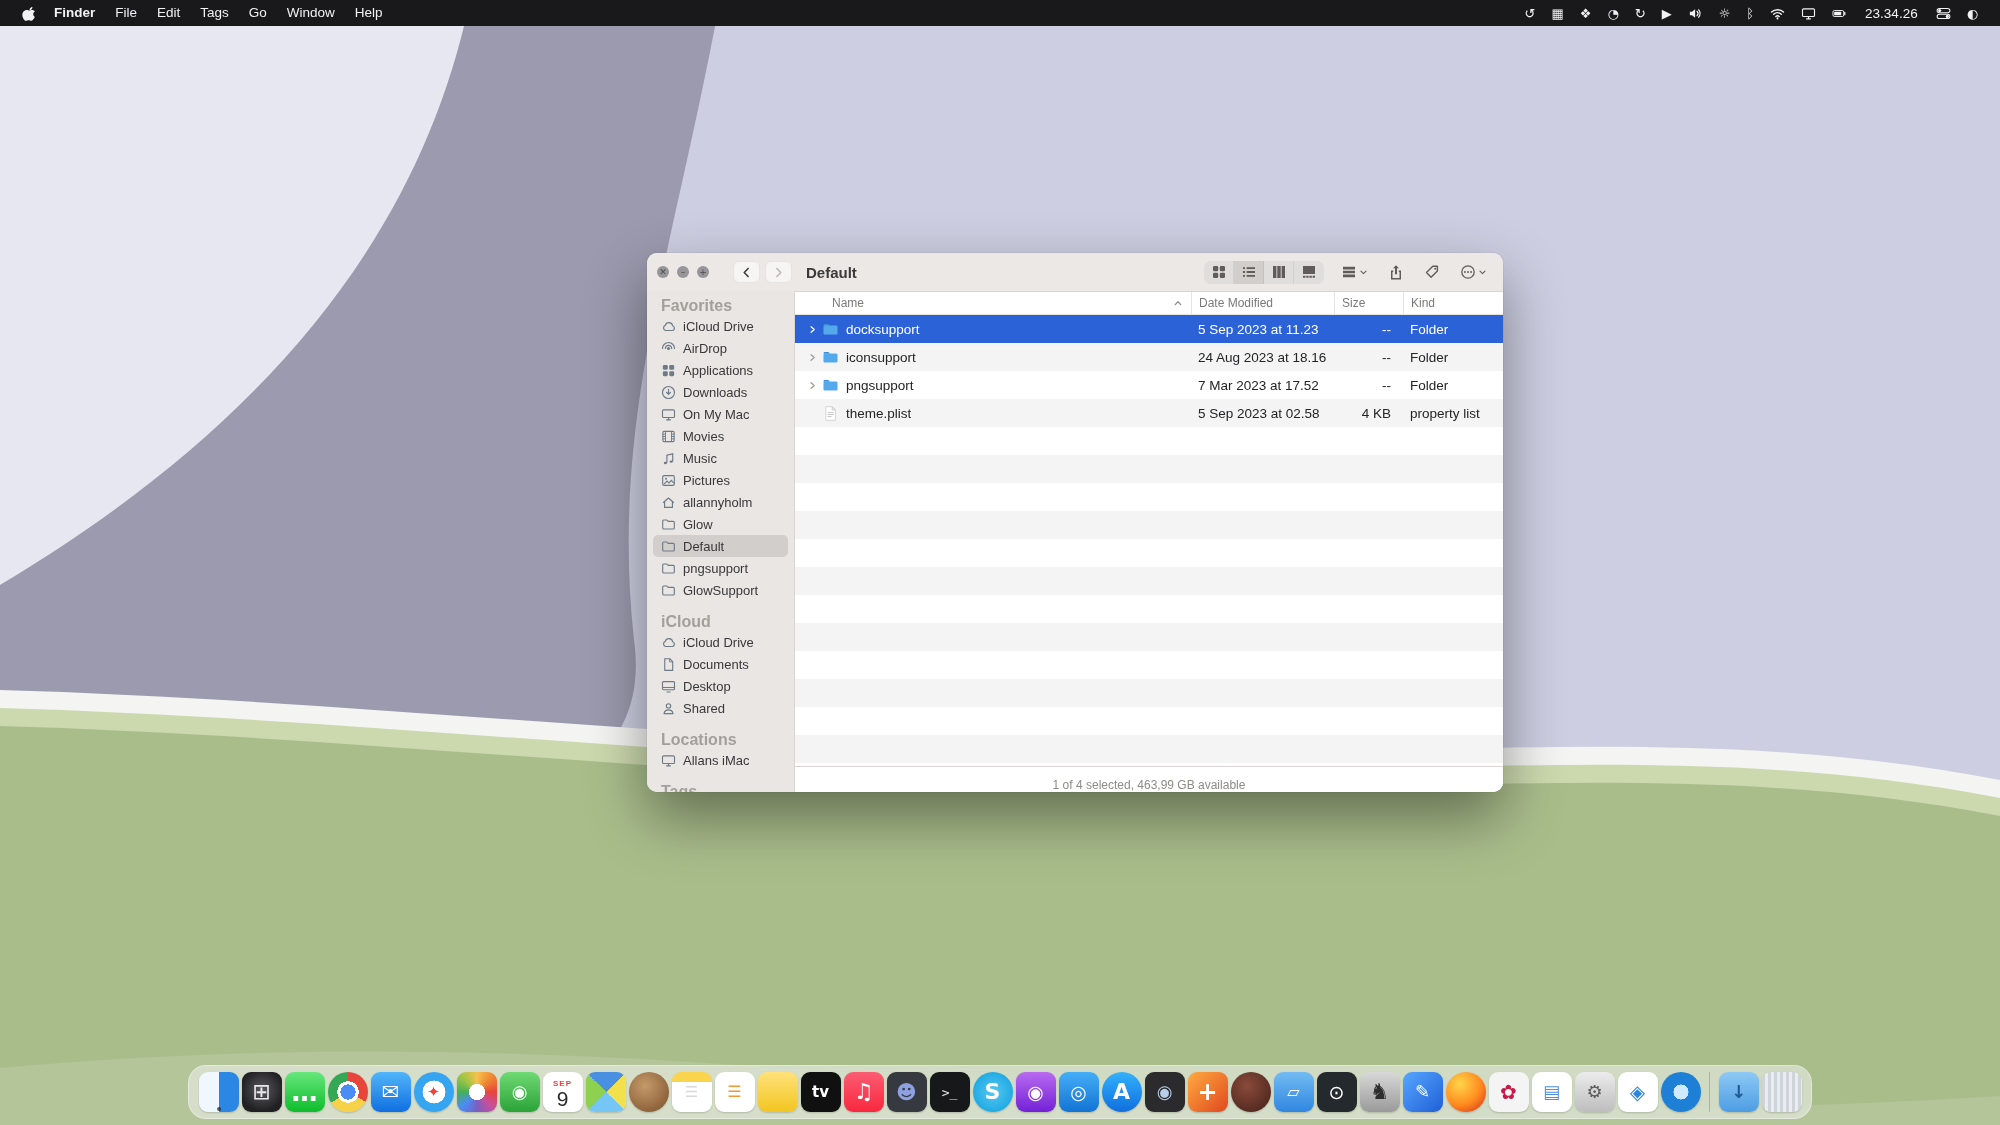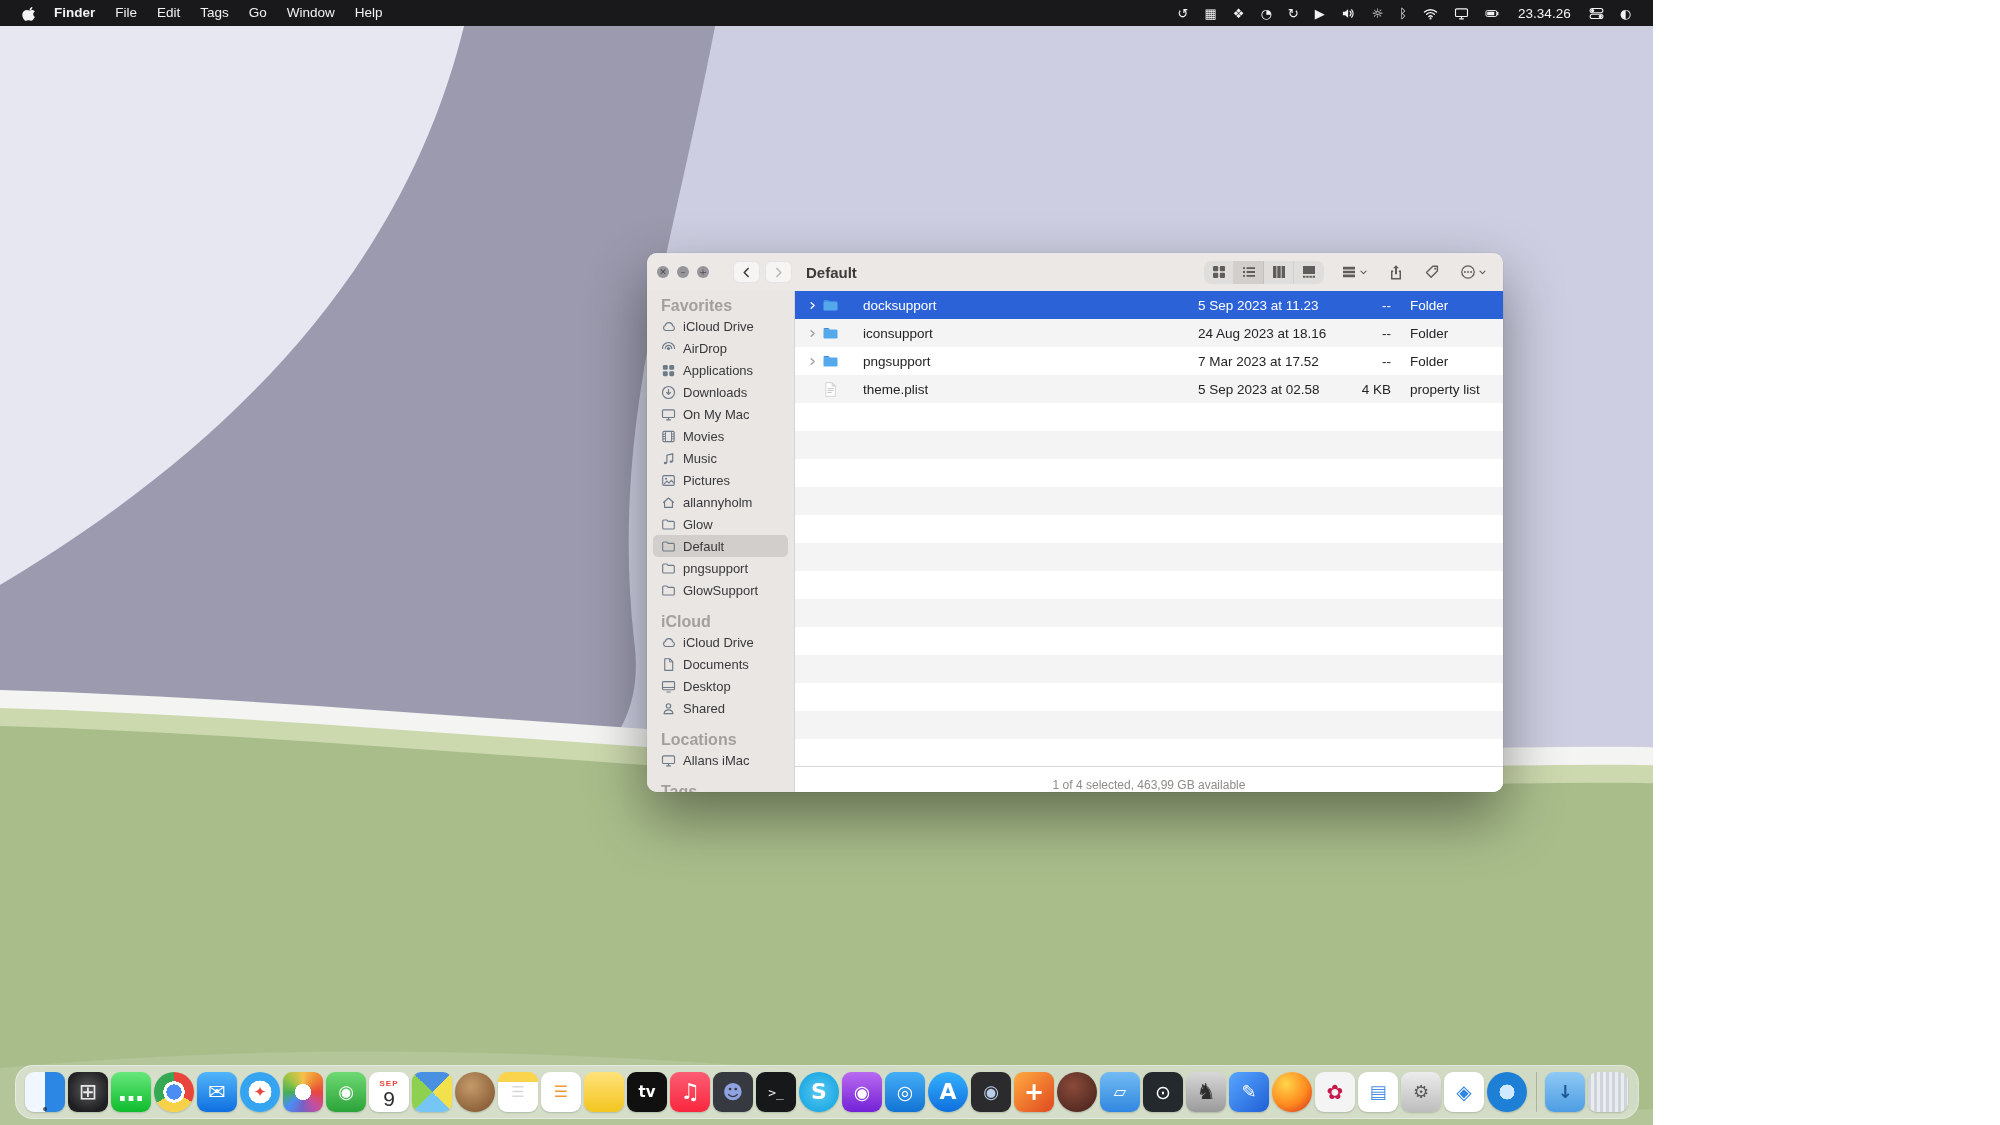--- a/index.html
+++ b/index.html
@@ -1,17 +1,17 @@
 <!DOCTYPE html>
 <html style="--sel: #2c62d8;"><head>
 <meta charset="utf-8">
 <style>
   *{margin:0;padding:0;box-sizing:border-box;user-select:none;cursor:default}
   html,body{width:2000px;height:1125px;overflow:hidden;font-family:"Liberation Sans",sans-serif}
-  #desktop{position:relative;width:1653px;height:1125px;background:#7dd3fc;overflow:hidden}
+  #desktop{position:relative;width:2000px;height:1125px;background:#7dd3fc;overflow:hidden}
   #wallpaper{position:absolute;inset:0;width:2000px;height:1125px}
 
   
   #menu-bar{position:absolute;top:0;left:0;right:0;height:26px;background:#19191c;display:flex;align-items:center;color:#f2f2f5;padding:0 14px;z-index:60;font-size:13.5px}
   #apple-logo{width:30px;display:flex;justify-content:center;align-items:center}
   #apple-logo svg{width:15px;height:15px;fill:#f2f2f5}
   .menu-item{padding:0 10px;line-height:26px;white-space:nowrap}
   .menu-item.bold{font-weight:bold}
   #menu-spacer{flex:1}
   .status-icon{padding:0 8px;display:flex;align-items:center;font-family:"DejaVu Sans",sans-serif;font-size:13px;color:#f2f2f5}
@@ -66,21 +66,21 @@
   .frow.sel{background:var(--sel,#2c62d8);color:#fff}
   .cell{white-space:nowrap;overflow:hidden}
   .c-name{flex:1;display:flex;align-items:center;padding-left:10px;min-width:0}
   .c-date{width:143px;padding-left:7px}
   .c-size{width:69px;padding-right:12px;text-align:right}
   .c-kind{width:100px;padding-left:7px}
   .disc{width:14px;display:flex;align-items:center;justify-content:center;flex:none}
   .disc-icon{width:9px;height:9px;fill:none;color:#9b9a99}
   .frow.sel .disc-icon{color:#fff}
   .file-icon{width:17px;height:17px;flex:none;margin-left:3px}
-  .fname{margin-left:24px;overflow:hidden;text-overflow:ellipsis}
+  .fname{margin-left:7px;overflow:hidden;text-overflow:ellipsis}
 
   #status-bar{height:26px;flex:none;border-top:1px solid #d9d6d3;display:flex;align-items:flex-end;justify-content:center;
       font-size:12px;color:#8e8b89;background:#fff}
 
   
   #dock{position:absolute;left:50%;bottom:6px;transform:translateX(-50%);height:54px;padding:7px 8px;border-radius:18px;
       background:rgba(245,245,247,.52);border:1px solid rgba(255,255,255,.35);backdrop-filter:blur(16px);
       display:flex;align-items:center;z-index:40}
   .dock-item{width:40px;height:40px;border-radius:9px;margin:0 1.5px;flex:none;position:relative;
       display:flex;align-items:center;justify-content:center;overflow:hidden;box-shadow:0 1px 2px rgba(0,0,0,.18)}
@@ -483,20 +483,37 @@
           <div class="sb-section-label">Locations</div>
           <div class="sb-item">
             <svg class="sb-icon">
               <use href="#i-screen"></use>
             </svg>
             <span class="sb-label">Allans iMac</span>
           </div>
           <div class="sb-section-label">Tags</div>
         </div>
       <div id="main-pane">
+        <div id="list-header">
+            <div class="hcell hc0">
+              <span class="hlabel">Name</span>
+              <svg class="sort-icon">
+                <use href="#i-chevu"></use>
+              </svg>
+            </div>
+            <div class="hcell hc1">
+              <span class="hlabel">Date Modified</span>
+            </div>
+            <div class="hcell hc2">
+              <span class="hlabel">Size</span>
+            </div>
+            <div class="hcell hc3">
+              <span class="hlabel">Kind</span>
+            </div>
+          </div>
         <div id="list-body">
             <div class="frow sel">
               <div class="cell c-name">
                 <span class="disc">
                   <svg class="disc-icon">
                     <use href="#i-chevr2"></use>
                   </svg>
                 </span>
                 <svg class="file-icon">
                   <use href="#i-folder-fill"></use>

